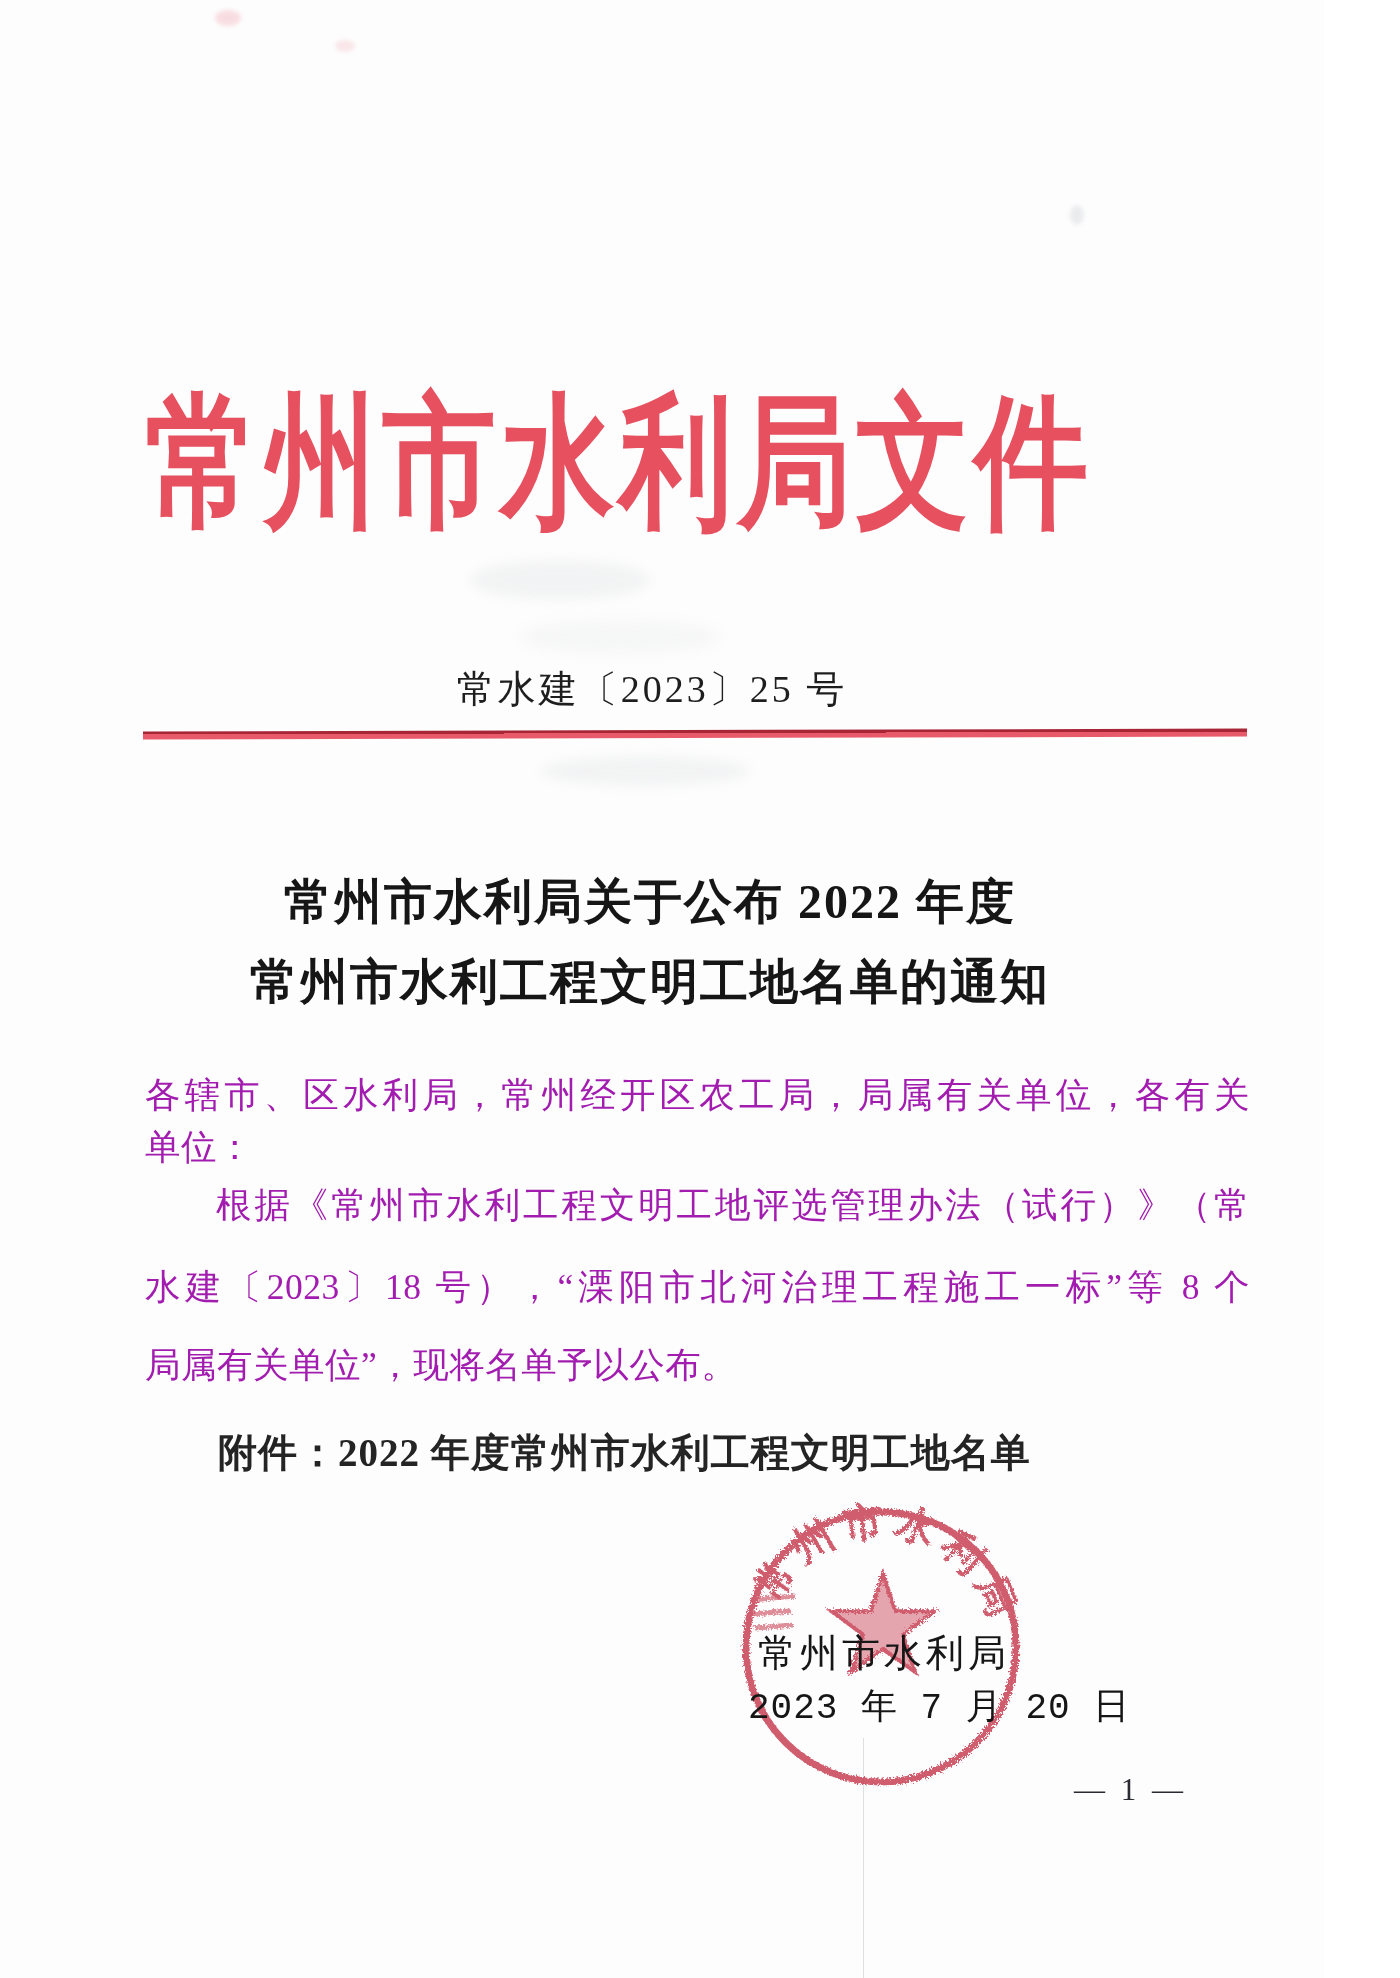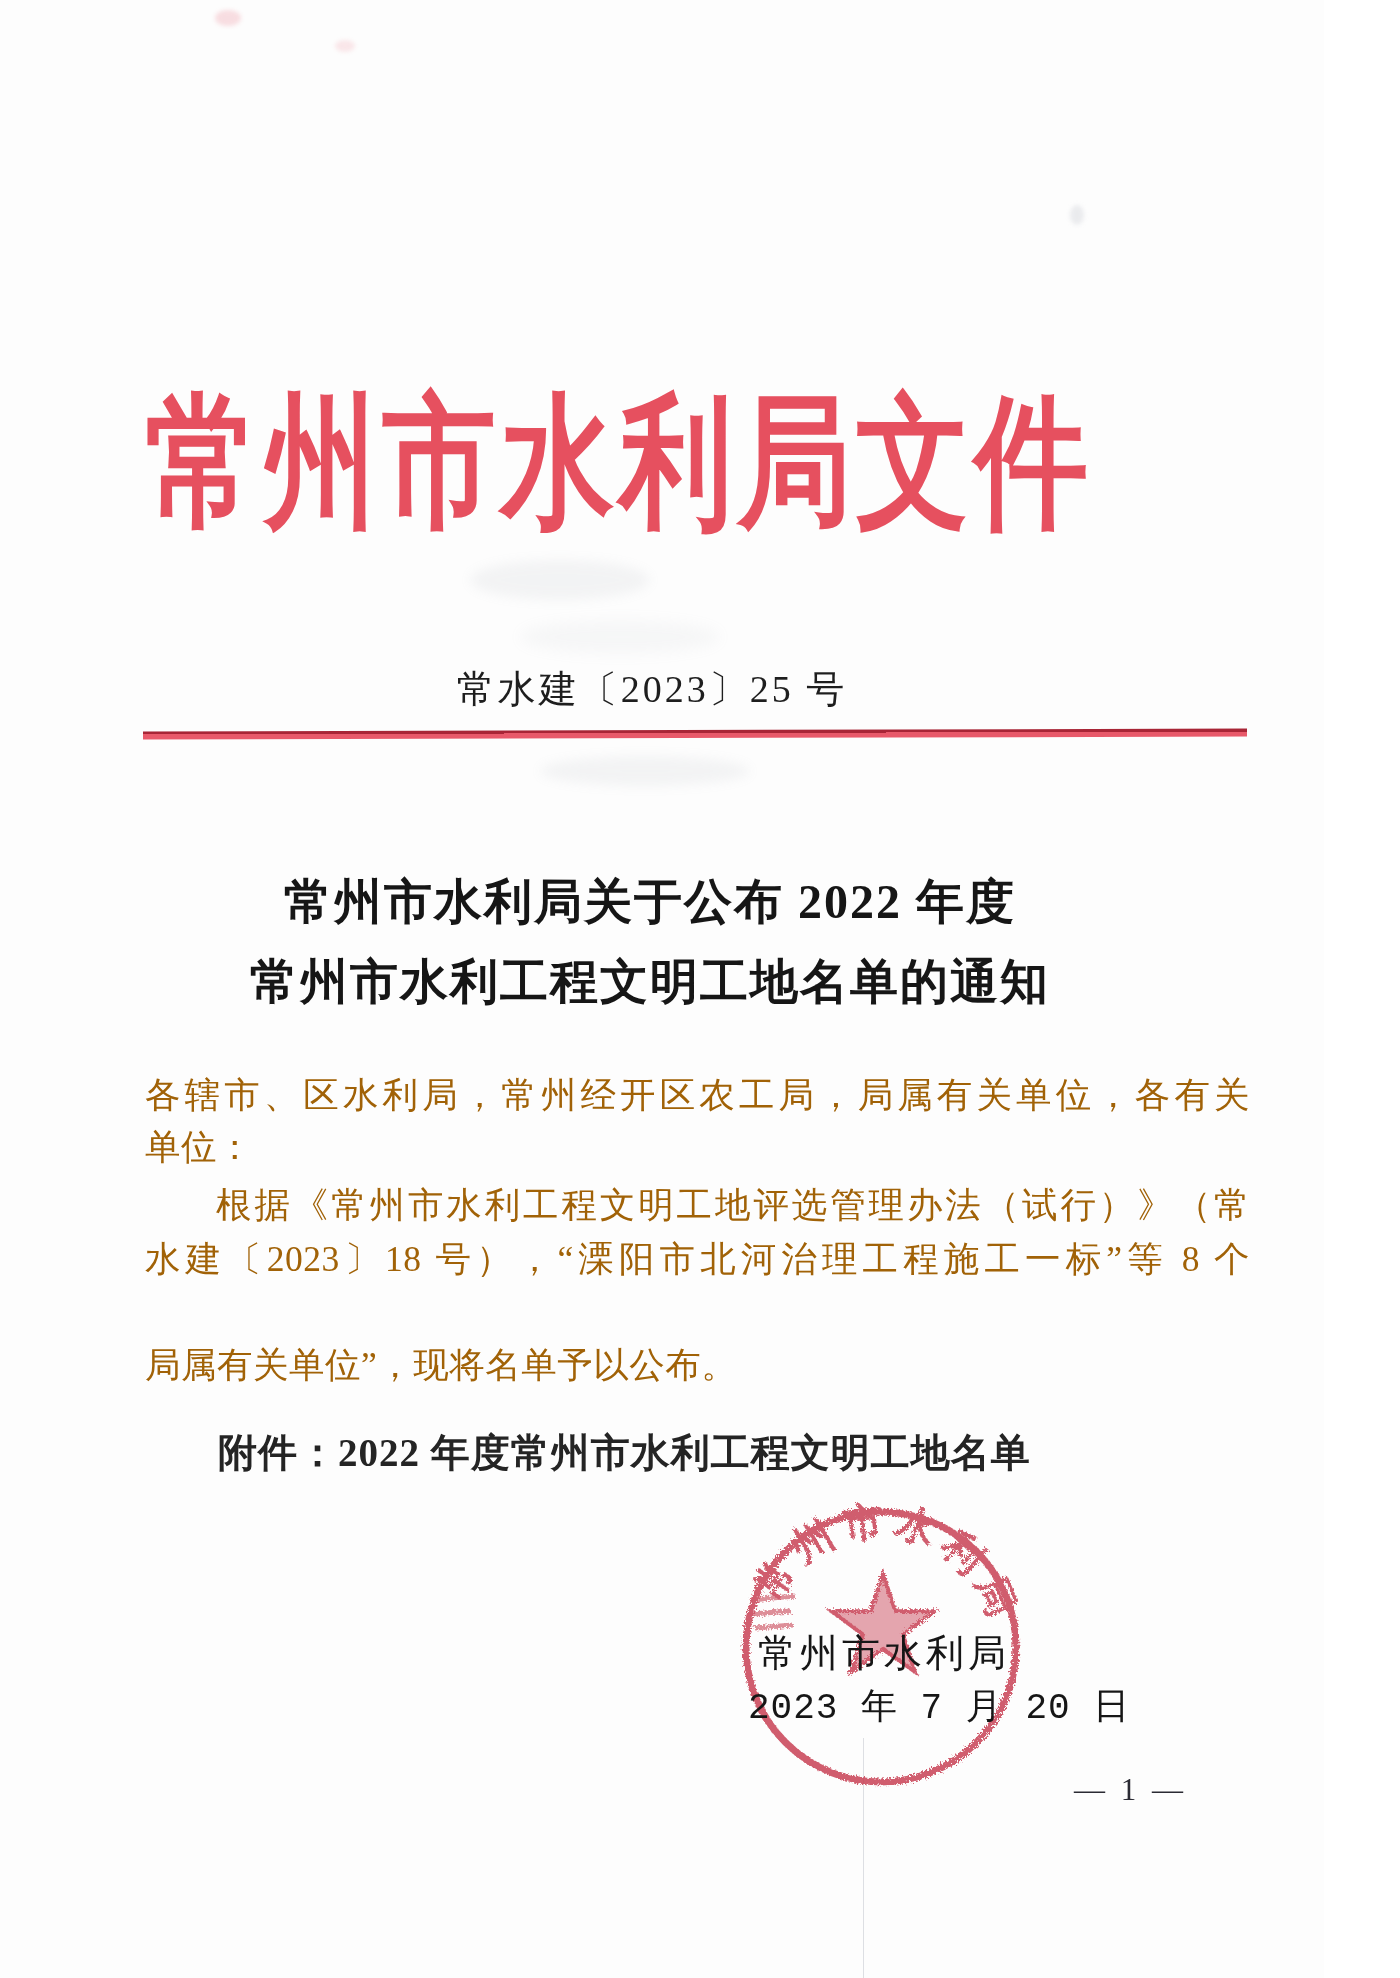--- a/index.html
+++ b/index.html
@@ -68,21 +68,21 @@
   }
   .nt1 { top: 870px; }
   .nt2 { top: 950px; }
   
   .line {
     position: absolute;
     left: 145px;
     width: 1105px;
     font-size: 35.5px;
     letter-spacing: 0.5px;
-    color: #a16207;
+    color: #a21caf;
     white-space: nowrap;
   }
   .line.j {
     white-space: normal;
     text-align: justify;
     text-align-last: justify;
   }
   .line.ind { text-indent: 71px; }
   .attachment {
     position: absolute;
@@ -179,21 +179,21 @@
   <div class="doc-number">常水建〔2023〕25 号</div>
 
   <div class="red-rule"></div>
 
   <div class="notice-title nt1">常州市水利局关于公布 2022 年度</div>
   <div class="notice-title nt2">常州市水利工程文明工地名单的通知</div>
 
   <div class="line j" style="top:1072px">各辖市、区水利局，常州经开区农工局，局属有关单位，各有关</div>
   <div class="line" style="top:1124px">单位：</div>
   <div class="line j ind" style="top:1182px">根据《常州市水利工程文明工地评选管理办法（试行）》（常</div>
-  <div class="line j" style="top:1236px">水建〔2023〕18 号），“溧阳市北河治理工程施工一标”等 8 个</div>
+  <div class="line j" style="top:1264px">水建〔2023〕18 号），“溧阳市北河治理工程施工一标”等 8 个</div>
   <div class="line" style="top:1342px">局属有关单位”，现将名单予以公布。</div>
 
   <div class="attachment">附件：2022 年度常州市水利工程文明工地名单</div>
 
   <svg class="seal" viewBox="0 0 295 295" aria-hidden="true">
     <defs>
       <filter id="rough" x="-15%" y="-15%" width="130%" height="130%">
         <feTurbulence type="fractalNoise" baseFrequency="0.55" numOctaves="2" result="n"></feTurbulence>
         <feDisplacementMap in="SourceGraphic" in2="n" scale="7"></feDisplacementMap>
       </filter>

